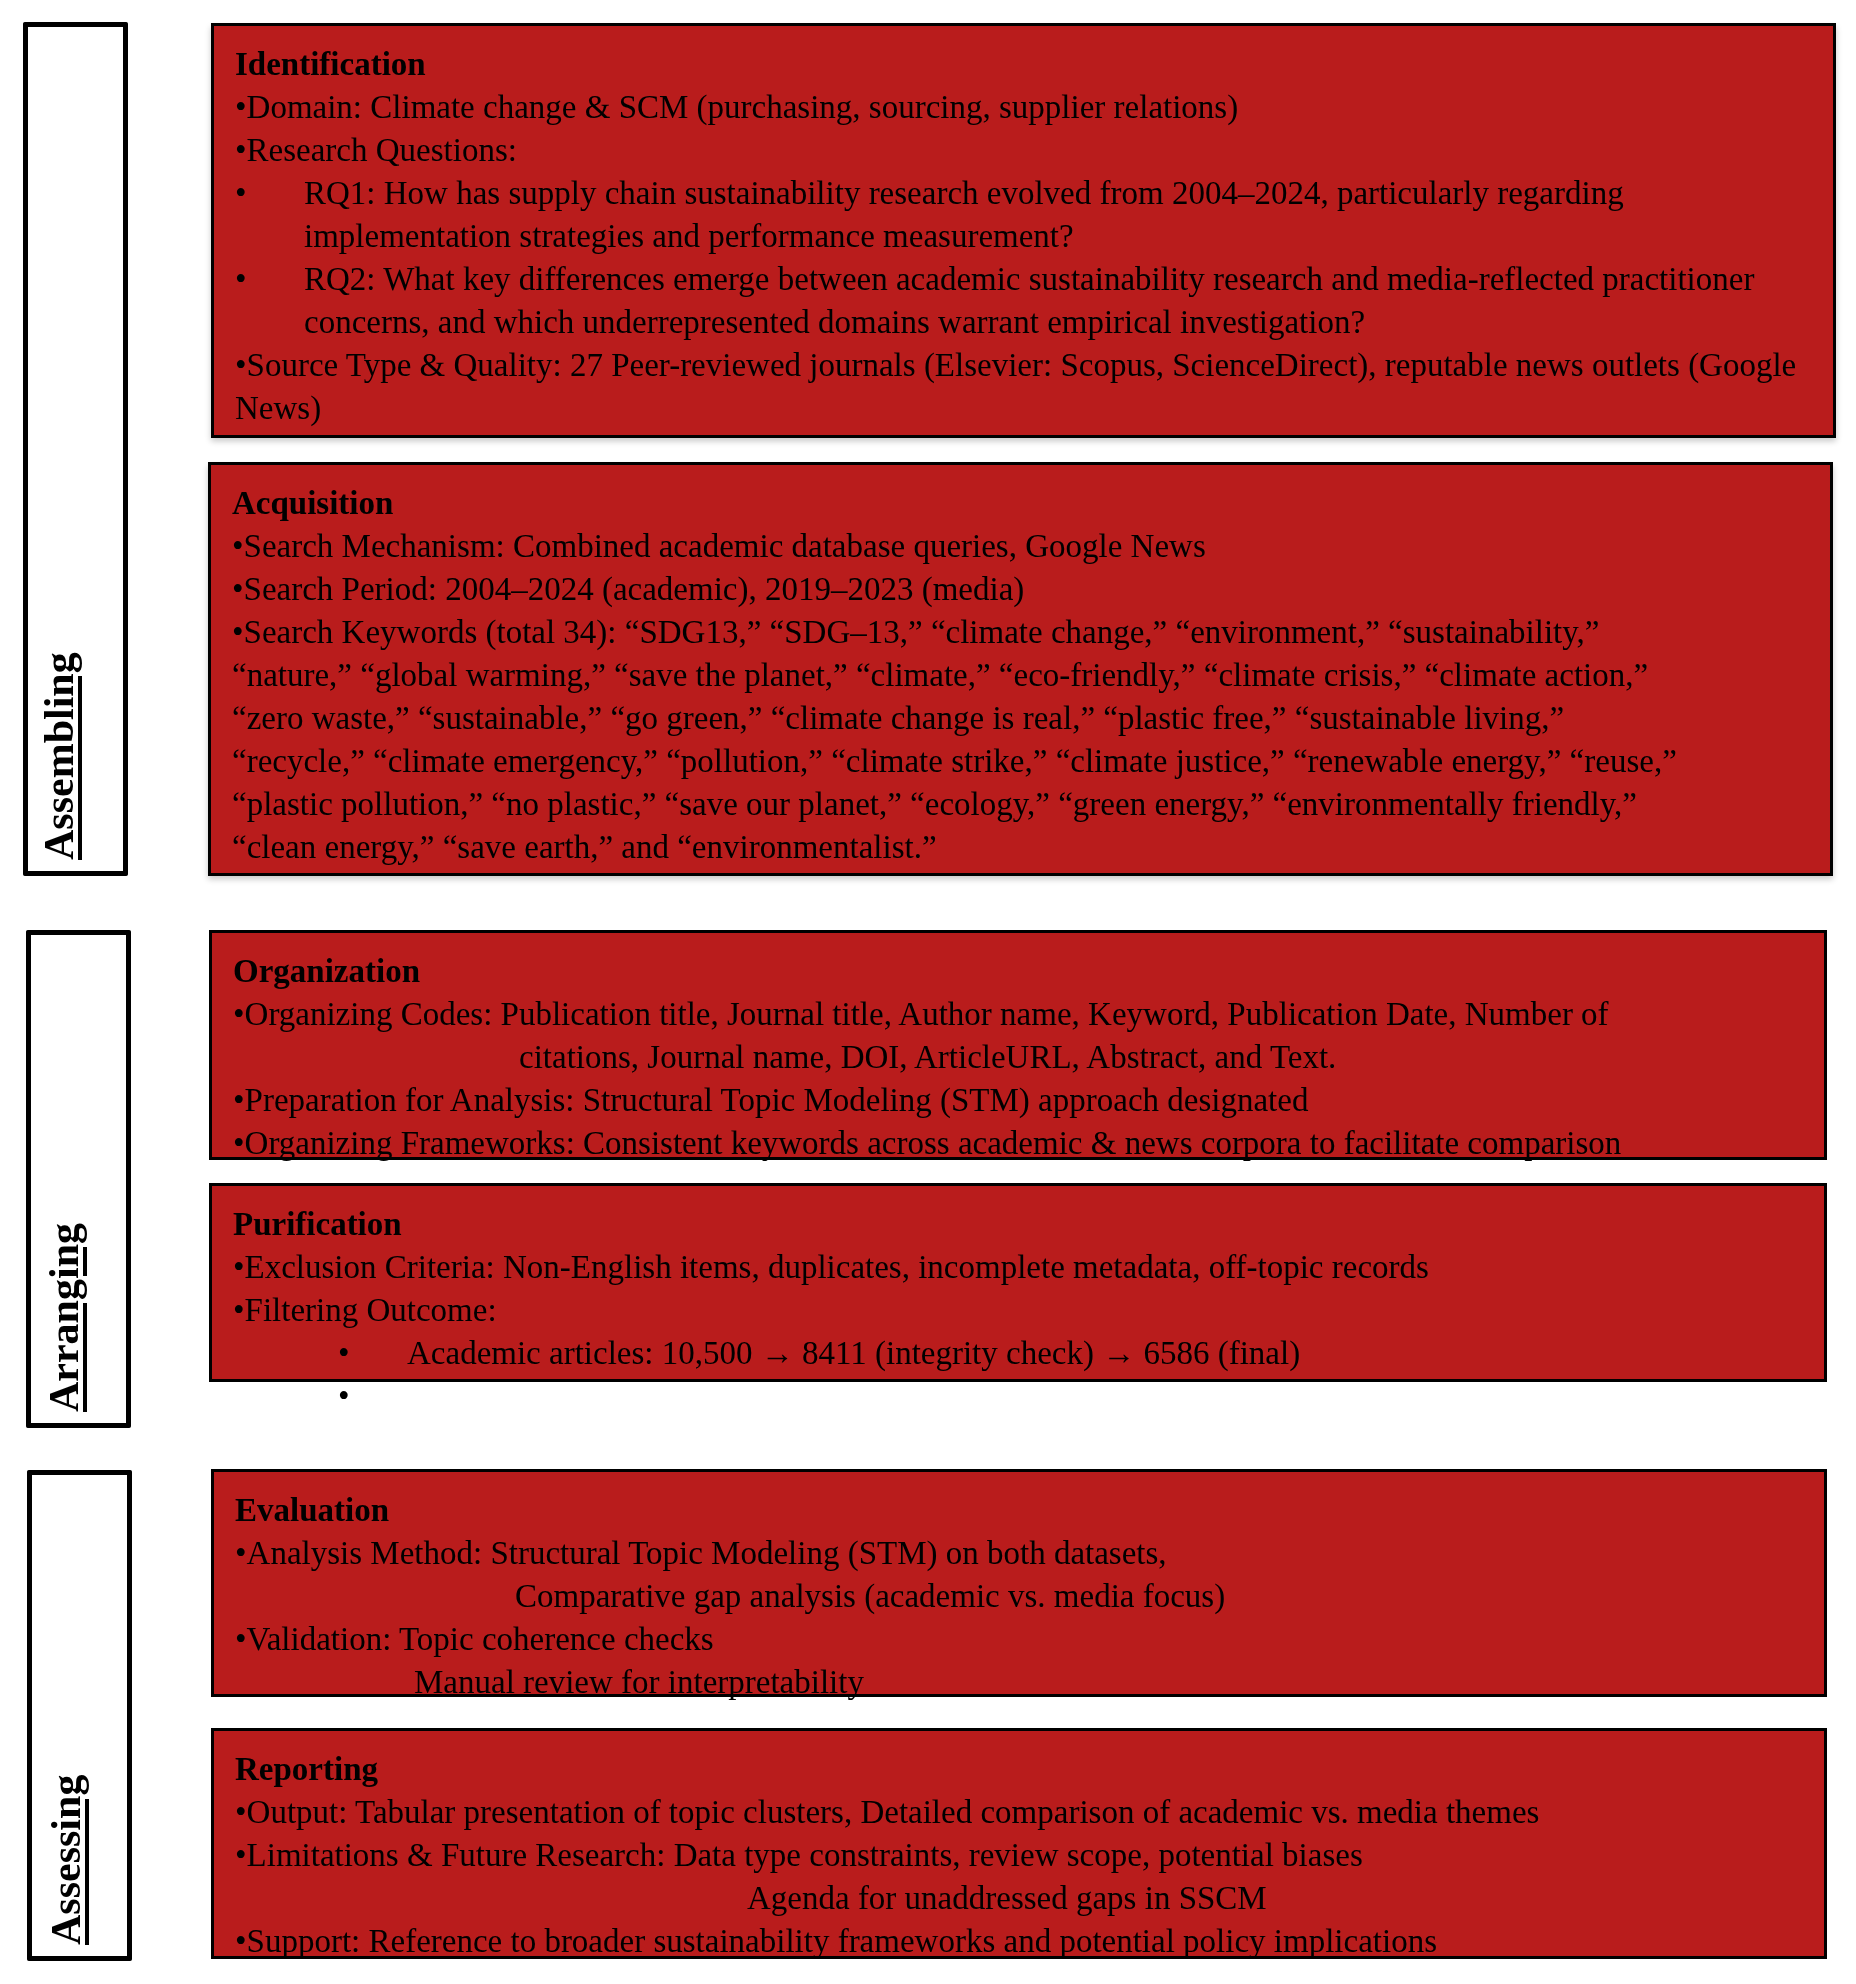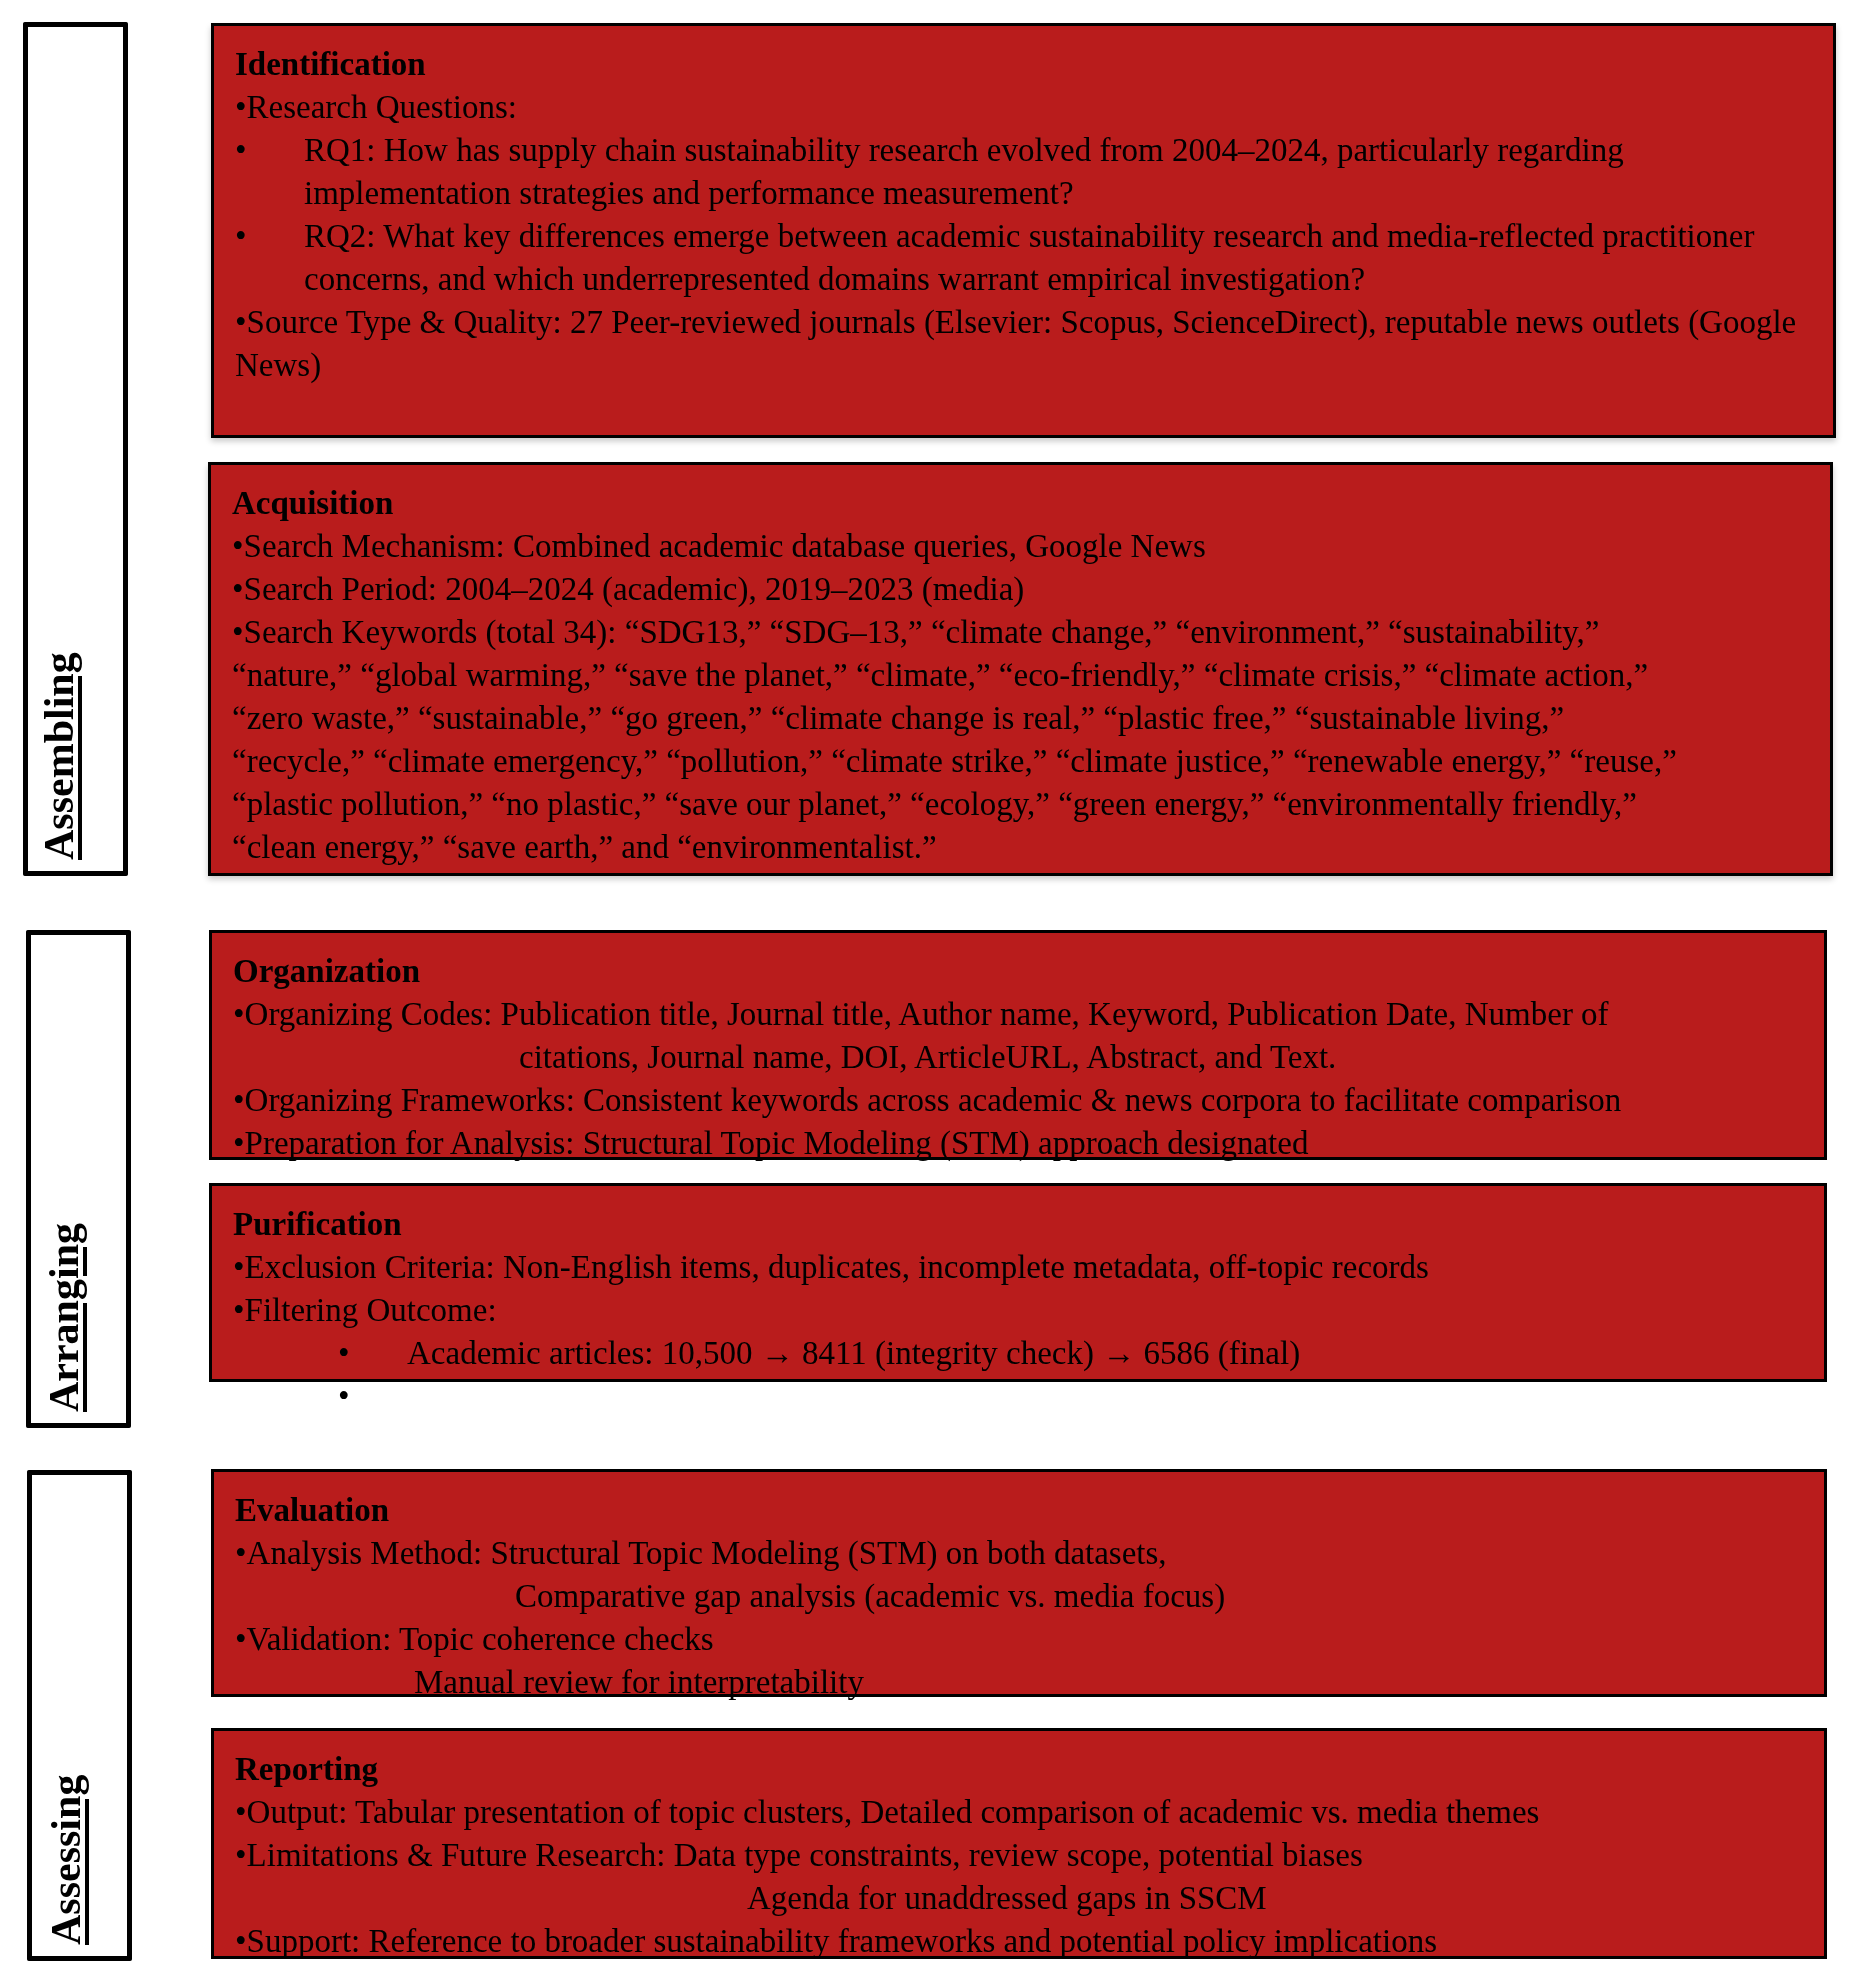--- a/index.html
+++ b/index.html
@@ -90,20 +90,21 @@
 </style>
 </head>
 <body>
 
 <div class="stage-frame" style="left:23px; top:22px; width:105px; height:854px;">
   <span class="stage-label" style="left:52px; bottom:11.4px;">Assembling</span>
 </div>
 
 <div class="box shadow" style="left:211px; top:23px; width:1625px; height:415px;">
   <span class="box-title">Identification</span>
+  <span class="line">•Domain: Climate change &amp; SCM (purchasing, sourcing, supplier relations)</span>
   <span class="line">•Research Questions:</span>
   <div class="sub">
     <span class="bullet">•</span>
     <span class="sub-text">RQ1: How has supply chain sustainability research evolved from 2004–2024, particularly regarding implementation strategies and performance measurement?</span>
   </div>
   <div class="sub">
     <span class="bullet">•</span>
     <span class="sub-text">RQ2: What key differences emerge between academic sustainability research and media-reflected practitioner concerns, and which underrepresented domains warrant empirical investigation?</span>
   </div>
   <span class="wrap">•Source Type &amp; Quality: 27 Peer-reviewed journals (Elsevier: Scopus, ScienceDirect), reputable news outlets (Google News)</span>
@@ -122,22 +123,22 @@
 </div>
 
 <div class="stage-frame" style="left:26px; top:930px; width:105px; height:498px;">
   <span class="stage-label" style="left:54px; bottom:11.4px;">Arranging</span>
 </div>
 
 <div class="box" style="left:209px; top:930px; width:1618px; height:230px;">
   <span class="box-title">Organization</span>
   <span class="line">•Organizing Codes: Publication title, Journal title, Author name, Keyword, Publication Date, Number of</span>
   <span class="cont" style="padding-left:286px;">citations, Journal name, DOI, ArticleURL, Abstract, and Text.</span>
+  <span class="line">•Preparation for Analysis: Structural Topic Modeling (STM) approach designated</span>
   <span class="line">•Organizing Frameworks: Consistent keywords across academic &amp; news corpora to facilitate comparison</span>
-  <span class="line">•Preparation for Analysis: Structural Topic Modeling (STM) approach designated</span>
 </div>
 
 <div class="box" style="left:209px; top:1183px; width:1618px; height:199px;">
   <span class="box-title">Purification</span>
   <span class="line">•Exclusion Criteria: Non-English items, duplicates, incomplete metadata, off-topic records</span>
   <span class="line">•Filtering Outcome:</span>
   <div class="sub2">
     <span class="bullet">•</span>
     <span>Academic articles: 10,500 → 8411 (integrity check) → 6586 (final)</span>
   </div>

